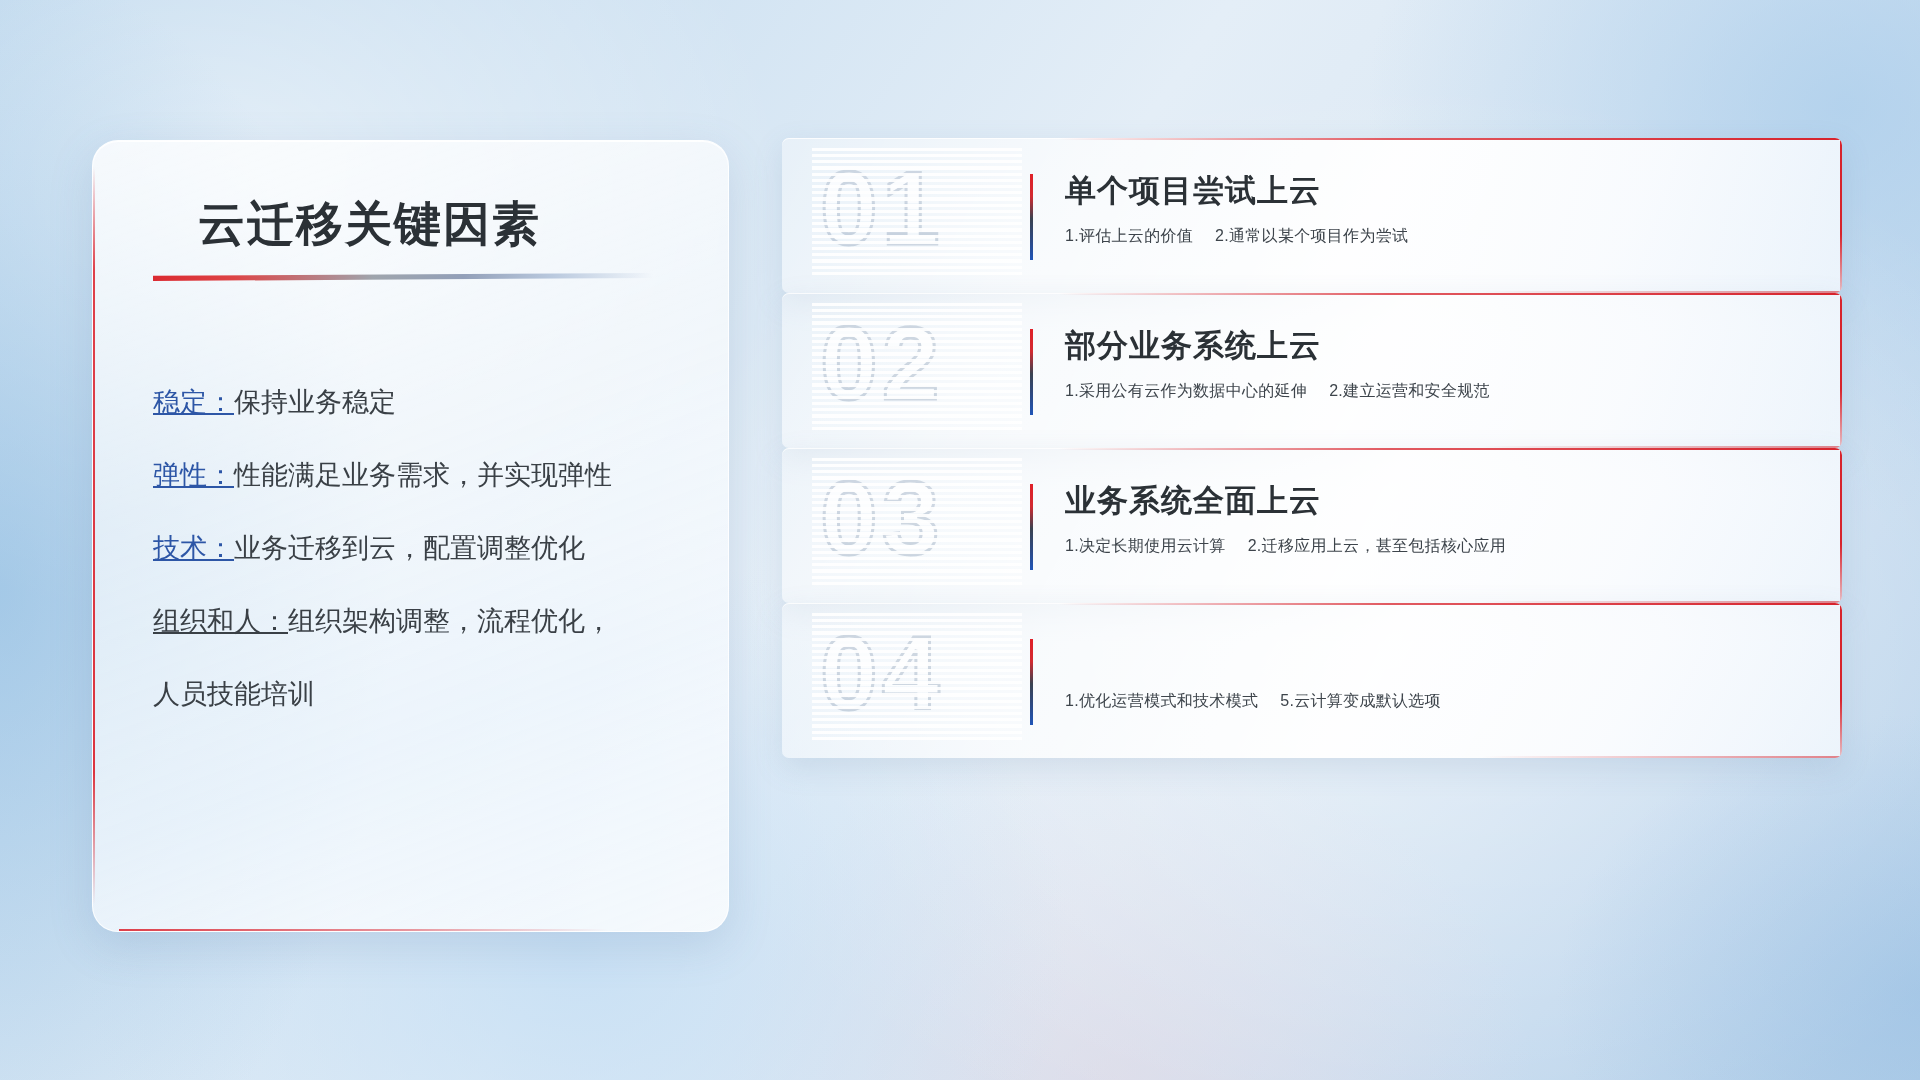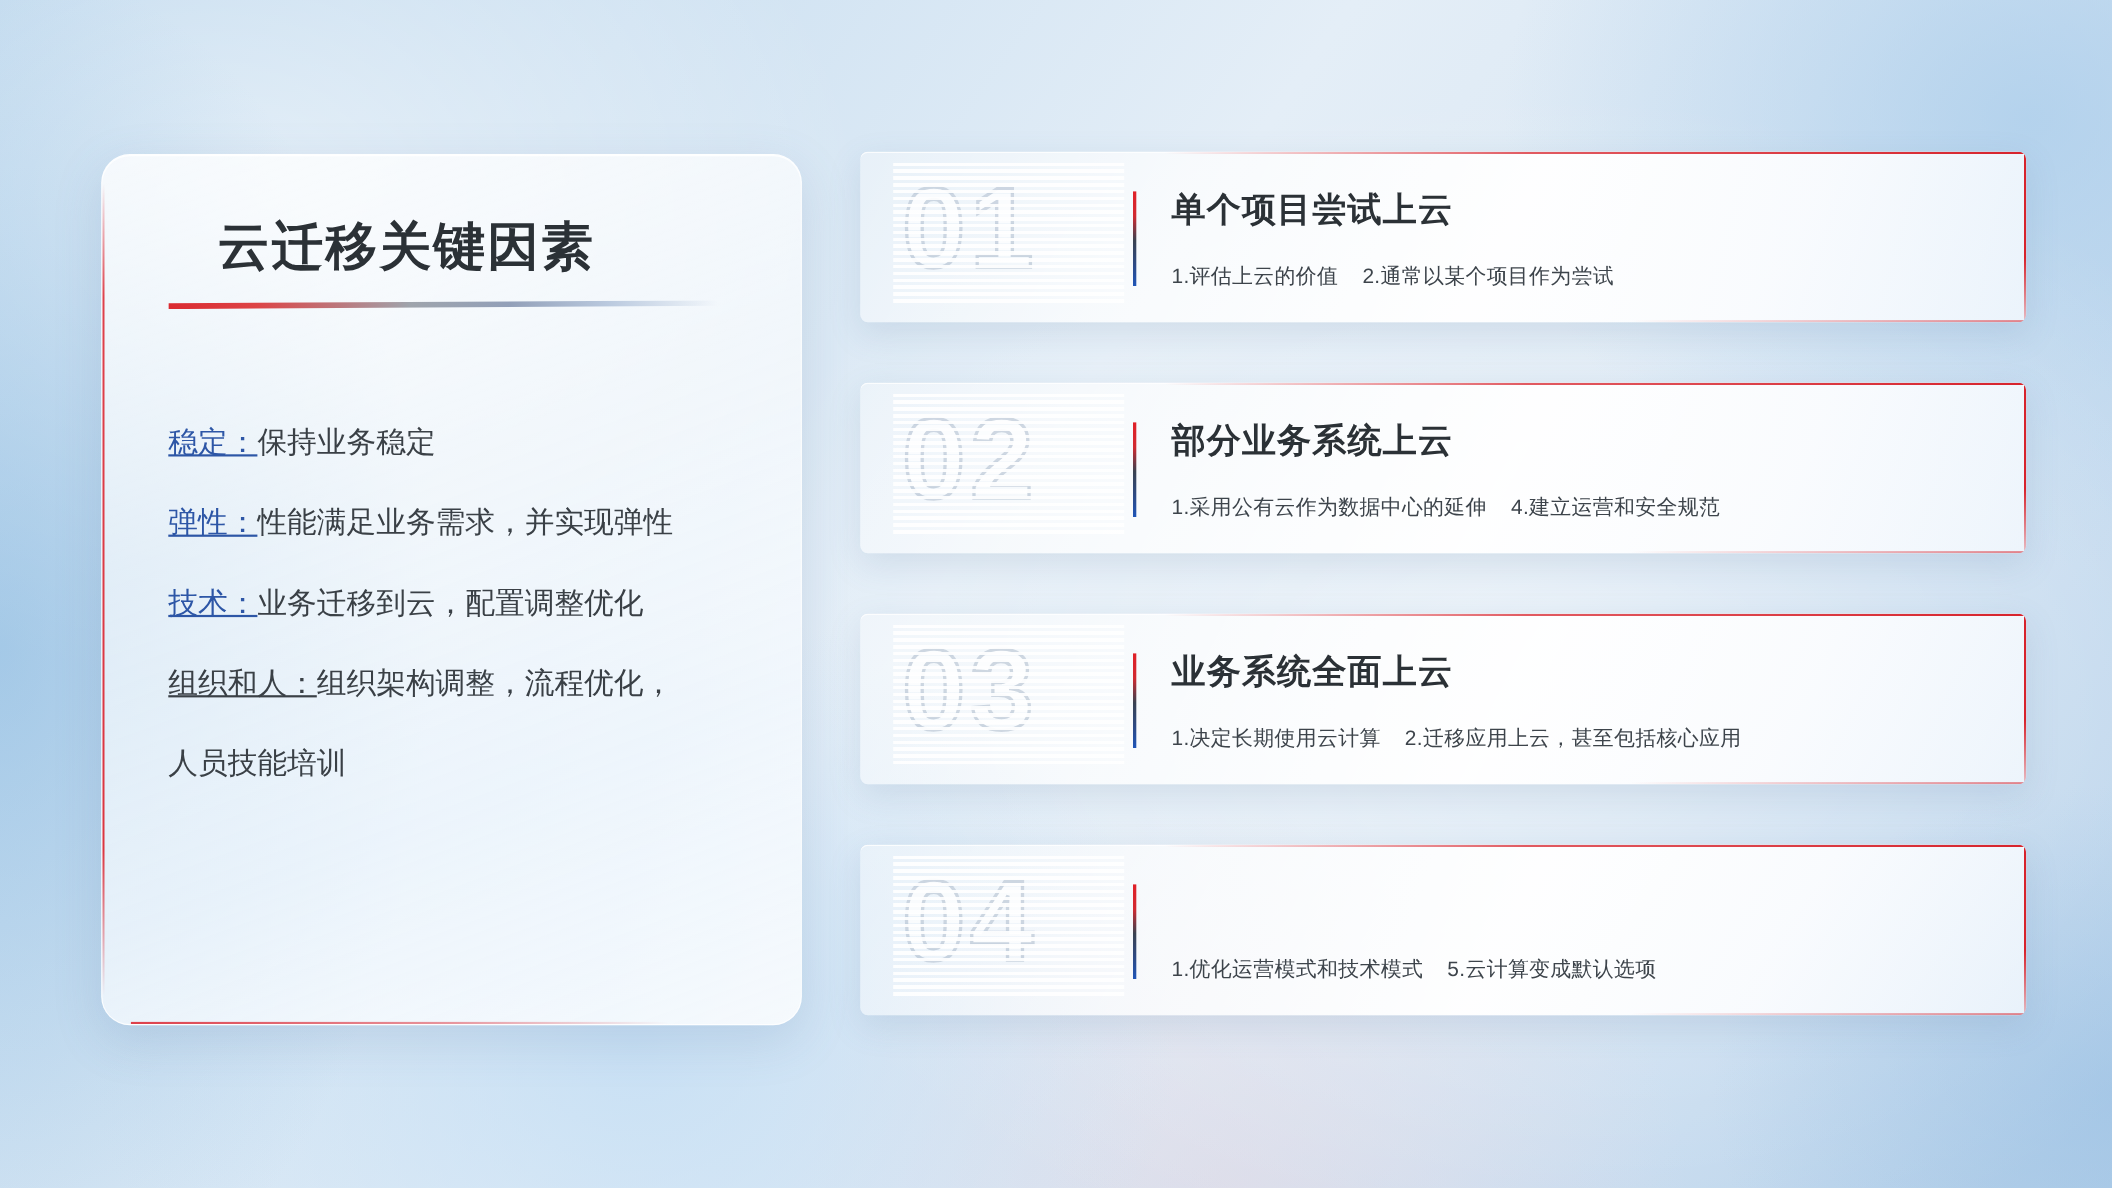--- a/index.html
+++ b/index.html
@@ -61,21 +61,21 @@
     font-size:27px;line-height:1;color:#3a4046;margin-bottom:46px;
     white-space:nowrap;
   }
   .fact .k{color:#2d56a6;text-decoration:underline;}
   .fact .k.plain{color:#3a4046;}
   .fact .v{color:#3a4046;text-align:center;}
 
   
   .cards{position:absolute;left:782px;top:138px;width:1060px;}
   .card{
-    position:relative;height:155px;margin-bottom:55px;
+    position:relative;height:155px;
     border-radius:7px;
     background:linear-gradient(118deg, rgba(255,255,255,0.38) 0%, rgba(255,255,255,0.72) 26%, rgba(255,255,255,0.97) 55%, rgba(252,253,255,0.92) 78%, rgba(244,249,254,0.82) 100%);
     box-shadow:0 10px 30px rgba(84,122,162,0.15), inset 0 1px 0 rgba(255,255,255,0.8);
     overflow:hidden;
   }
   .card .accent-top{
     position:absolute;right:0;top:0;width:74%;height:2px;
     background:linear-gradient(90deg, rgba(215,35,44,0) 0%, rgba(215,35,44,0.75) 42%, #d7232c 100%);
   }
   .card .accent-right{
@@ -104,22 +104,22 @@
   }
   .divider{
     position:absolute;left:248px;top:36px;width:3px;height:86px;
     background:linear-gradient(180deg,#e02028 0%, #d22a31 26%, #3a4250 52%, #2d4a86 78%, #1f55b8 100%);
   }
   .card-head{
     position:absolute;left:283px;top:32px;
     font-size:31px;font-weight:bold;color:#2b3136;letter-spacing:1px;white-space:nowrap;
   }
   .card-desc{
-    position:absolute;left:283px;top:100px;
-    font-size:19px;color:#3d444b;white-space:nowrap;letter-spacing:.3px;
+    position:absolute;left:283px;top:88px;
+    font-size:16px;color:#3d444b;white-space:nowrap;letter-spacing:.3px;
   }
   .card-desc .gap{display:inline-block;width:22px;}
 </style>
 </head>
 <body>
 
 <div class="bg"></div>
 <div class="bg2"></div>
 
 <div class="stage">
@@ -174,21 +174,21 @@
 
     <div class="card">
       <div class="accent-top"></div>
       <div class="accent-right"></div>
       <div class="accent-bot"></div>
       <div class="num">02</div>
       <div class="num-mask"></div>
       <div class="divider"></div>
       <div class="card-head">部分业务系统上云</div>
       <div class="card-desc">
-        <span>1.采用公有云作为数据中心的延伸</span><span class="gap"></span><span>4.建立运营和安全规范</span>
+        <span>1.采用公有云作为数据中心的延伸</span><span class="gap"></span><span>2.建立运营和安全规范</span>
       </div>
     </div>
 
     <div class="card">
       <div class="accent-top"></div>
       <div class="accent-right"></div>
       <div class="accent-bot"></div>
       <div class="num">03</div>
       <div class="num-mask"></div>
       <div class="divider"></div>

